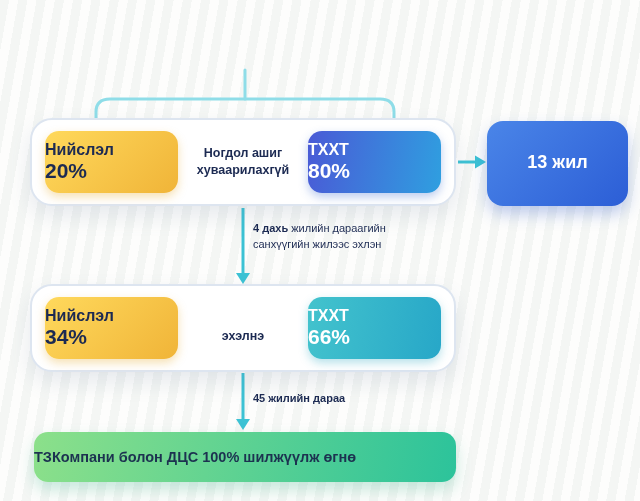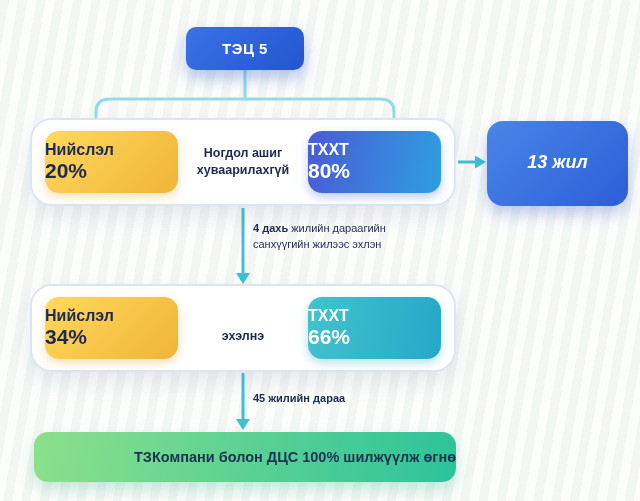--- a/index.html
+++ b/index.html
@@ -55,61 +55,58 @@
     flex:1; font-size:12.5px; font-weight:bold; color:#1c2a52;
     text-align:center; line-height:1.35; padding:0 6px;
   }
 
   .side-note{
     position:absolute; left:487px; top:121px; width:141px; height:85px; z-index:2;
     border-radius:16px;
     background:linear-gradient(135deg,#4a85e8,#2c5ed6);
     color:#fff; text-align:center;
     display:flex; flex-direction:column; align-items:center; justify-content:center;
-    padding:6px; box-shadow:0 8px 16px rgba(45,90,200,.3);font-style:italic;
+    padding:6px; box-shadow:0 8px 16px rgba(45,90,200,.3);
   }
   .side-note .t{ font-size:18px; font-weight:bold; margin-bottom:3px; }
   .side-note .s{ font-size:8.5px; font-weight:bold; line-height:1.5; }
 
   .trans{
     position:absolute; left:253px; z-index:2;
     color:#1c2a52; font-size:11px; line-height:1.45;
   }
   .trans.t1{ top:221px; }
   .trans.t2{ top:391px; font-weight:bold; }
   .trans .b{ font-weight:bold; }
 
   .final-box{
     position:absolute; left:34px; top:432px; width:422px; height:50px; z-index:2;
     border-radius:14px;
     background:linear-gradient(100deg,#8ce08a,#2cc39b);
     color:#1c3250; font-weight:bold; font-size:14.5px;
-    display:flex; align-items:center; justify-content:flex-end;
+    display:flex; align-items:center; justify-content:flex-start;
     box-shadow:0 8px 16px rgba(60,180,140,.28);
   }
 </style>
 </head>
 <body>
 
 <div class="canvas">
 
   <svg class="connectors" width="640" height="501" viewBox="0 0 640 501">
     <path d="M245 70 L245 99" stroke="#8fdde8" stroke-width="3" fill="none" stroke-linecap="round"></path>
     <path d="M96 120 L96 112 Q96 99 110 99 L380 99 Q394 99 394 112 L394 120" stroke="#8fdde8" stroke-width="3" fill="none" stroke-linecap="round"></path>
     <path d="M458 162 L475 162" stroke="#3cc2d4" stroke-width="3"></path>
     <polygon points="475,155.5 486,162 475,168.5" fill="#3cc2d4"></polygon>
     <path d="M243 208 L243 274" stroke="#3cc2d4" stroke-width="3"></path>
     <polygon points="236,273 250,273 243,284" fill="#3cc2d4"></polygon>
     <path d="M243 373 L243 420" stroke="#3cc2d4" stroke-width="3"></path>
     <polygon points="236,419 250,419 243,430" fill="#3cc2d4"></polygon>
   </svg>
 
-  <div class="root-node">
-    <span>ТЭЦ 5</span>
-  </div>
 
   <div class="row-box s1">
     <div class="pill yellow">
       <span class="lbl">Нийслэл</span>
       <span class="val">20%</span>
     </div>
     <div class="row-center">
       <span>Ногдол ашиг</span><br>
       <span>хуваарилахгүй</span>
     </div>

